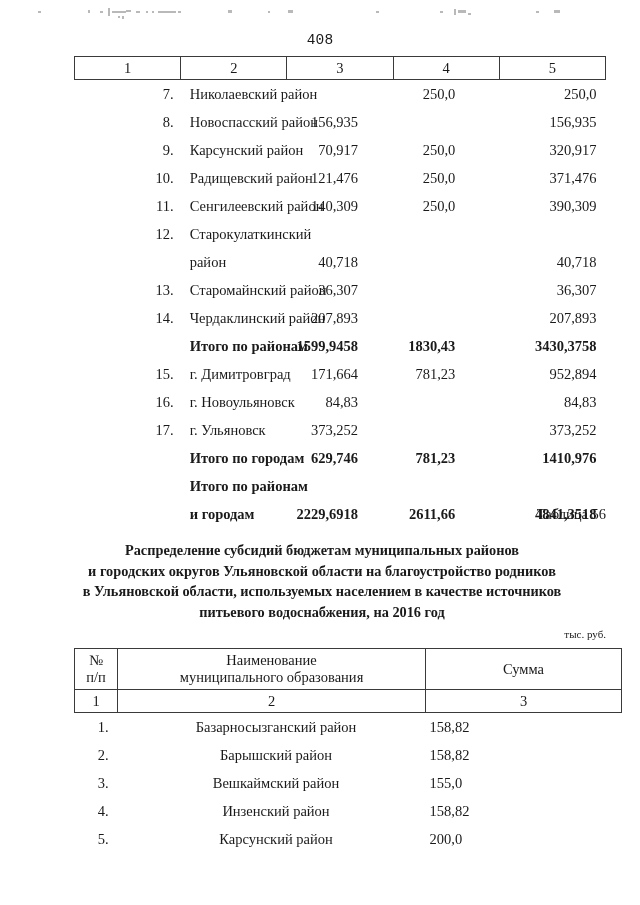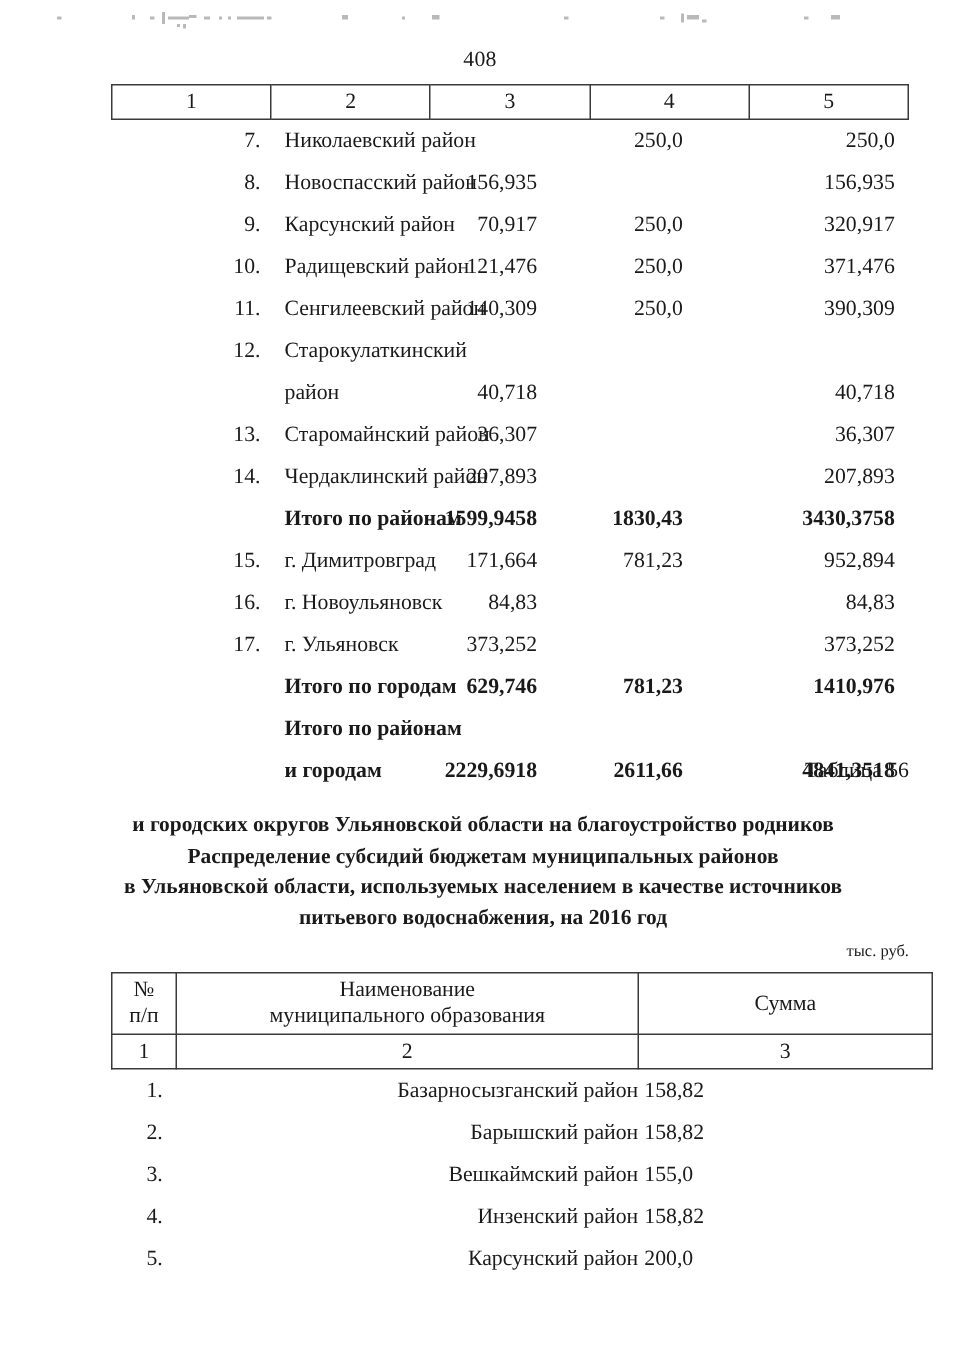--- a/index.html
+++ b/index.html
@@ -37,20 +37,21 @@
   }
 
   .page-number {
     position: absolute;
     top: 32px;
     left: 0;
     width: 640px;
     text-align: center;
     font-size: 14.5px;
     letter-spacing: .2px;
+    font-family: Liberation Mono, monospace;
   }
 
   
   .tbl {
     position: absolute;
     border-collapse: collapse;
     table-layout: fixed;
     font-size: 14.5px;
   }
 
@@ -152,21 +153,21 @@
     border: none;
     height: 28px;
   }
   #table-two td.r-idx {
     text-align: right;
     padding-right: 9px;
     width: 38px;
     white-space: nowrap;
   }
   #table-two td.r-name {
-    text-align: right;
+    text-align: center;
     padding-left: 9px;
     width: 303px;
     white-space: nowrap;
   }
   #table-two td.r-sum {
     text-align: left;
     width: 191px;
     white-space: nowrap;
     padding-left: 4px;
   }
@@ -325,22 +326,22 @@
         <td class="c-v1">2229,6918</td>
         <td class="c-v2">2611,66</td>
         <td class="c-v3">4841,3518</td>
       </tr>
     </tbody>
   </table>
 
   <div class="table-label">Таблица 56</div>
 
   <div class="doc-title">
+    <span class="ln">Распределение субсидий бюджетам муниципальных районов</span>
     <span class="ln">и городских округов Ульяновской области на благоустройство родников</span>
-    <span class="ln">Распределение субсидий бюджетам муниципальных районов</span>
     <span class="ln">в Ульяновской области, используемых населением в качестве источников</span>
     <span class="ln">питьевого водоснабжения, на 2016 год</span>
   </div>
 
   <div class="units">тыс. руб.</div>
 
   <table class="tbl boxed" id="table-two">
     <tbody>
       <tr>
         <td class="h-idx">

